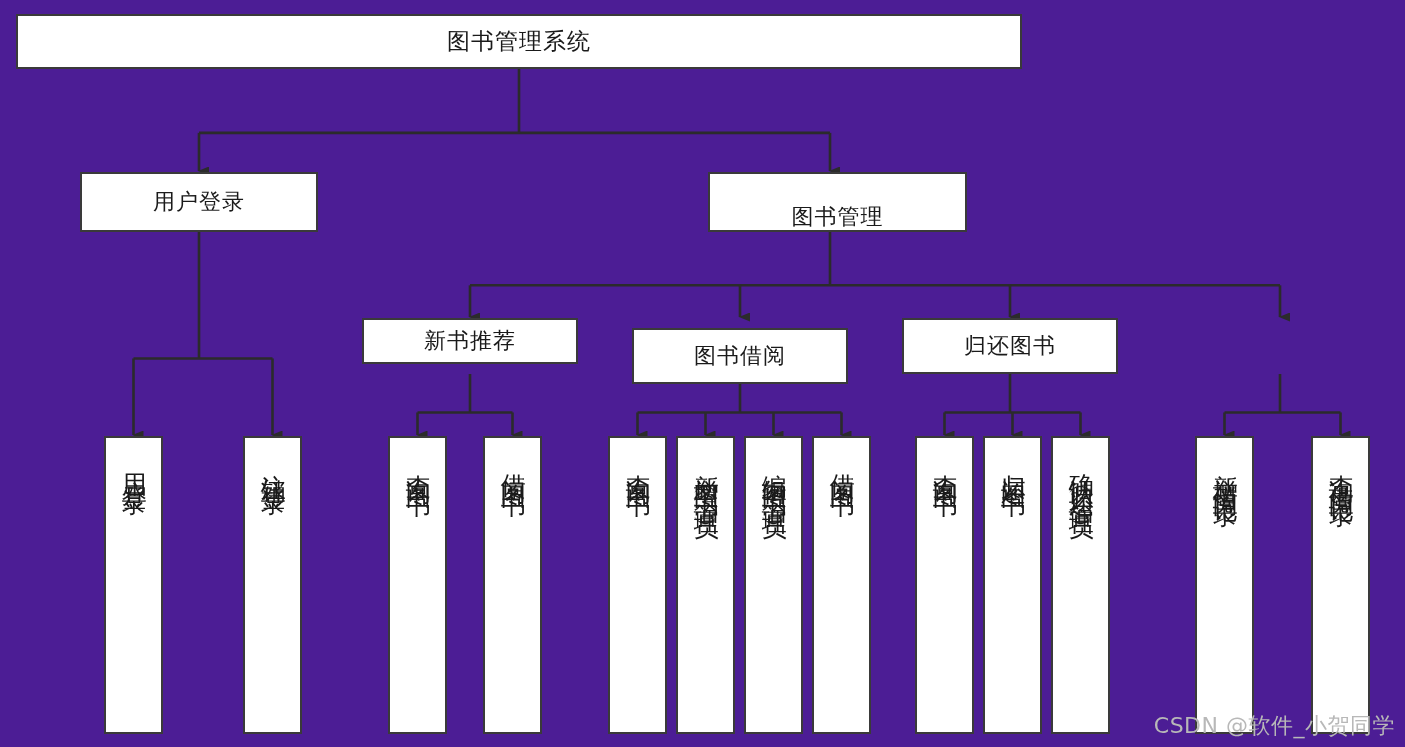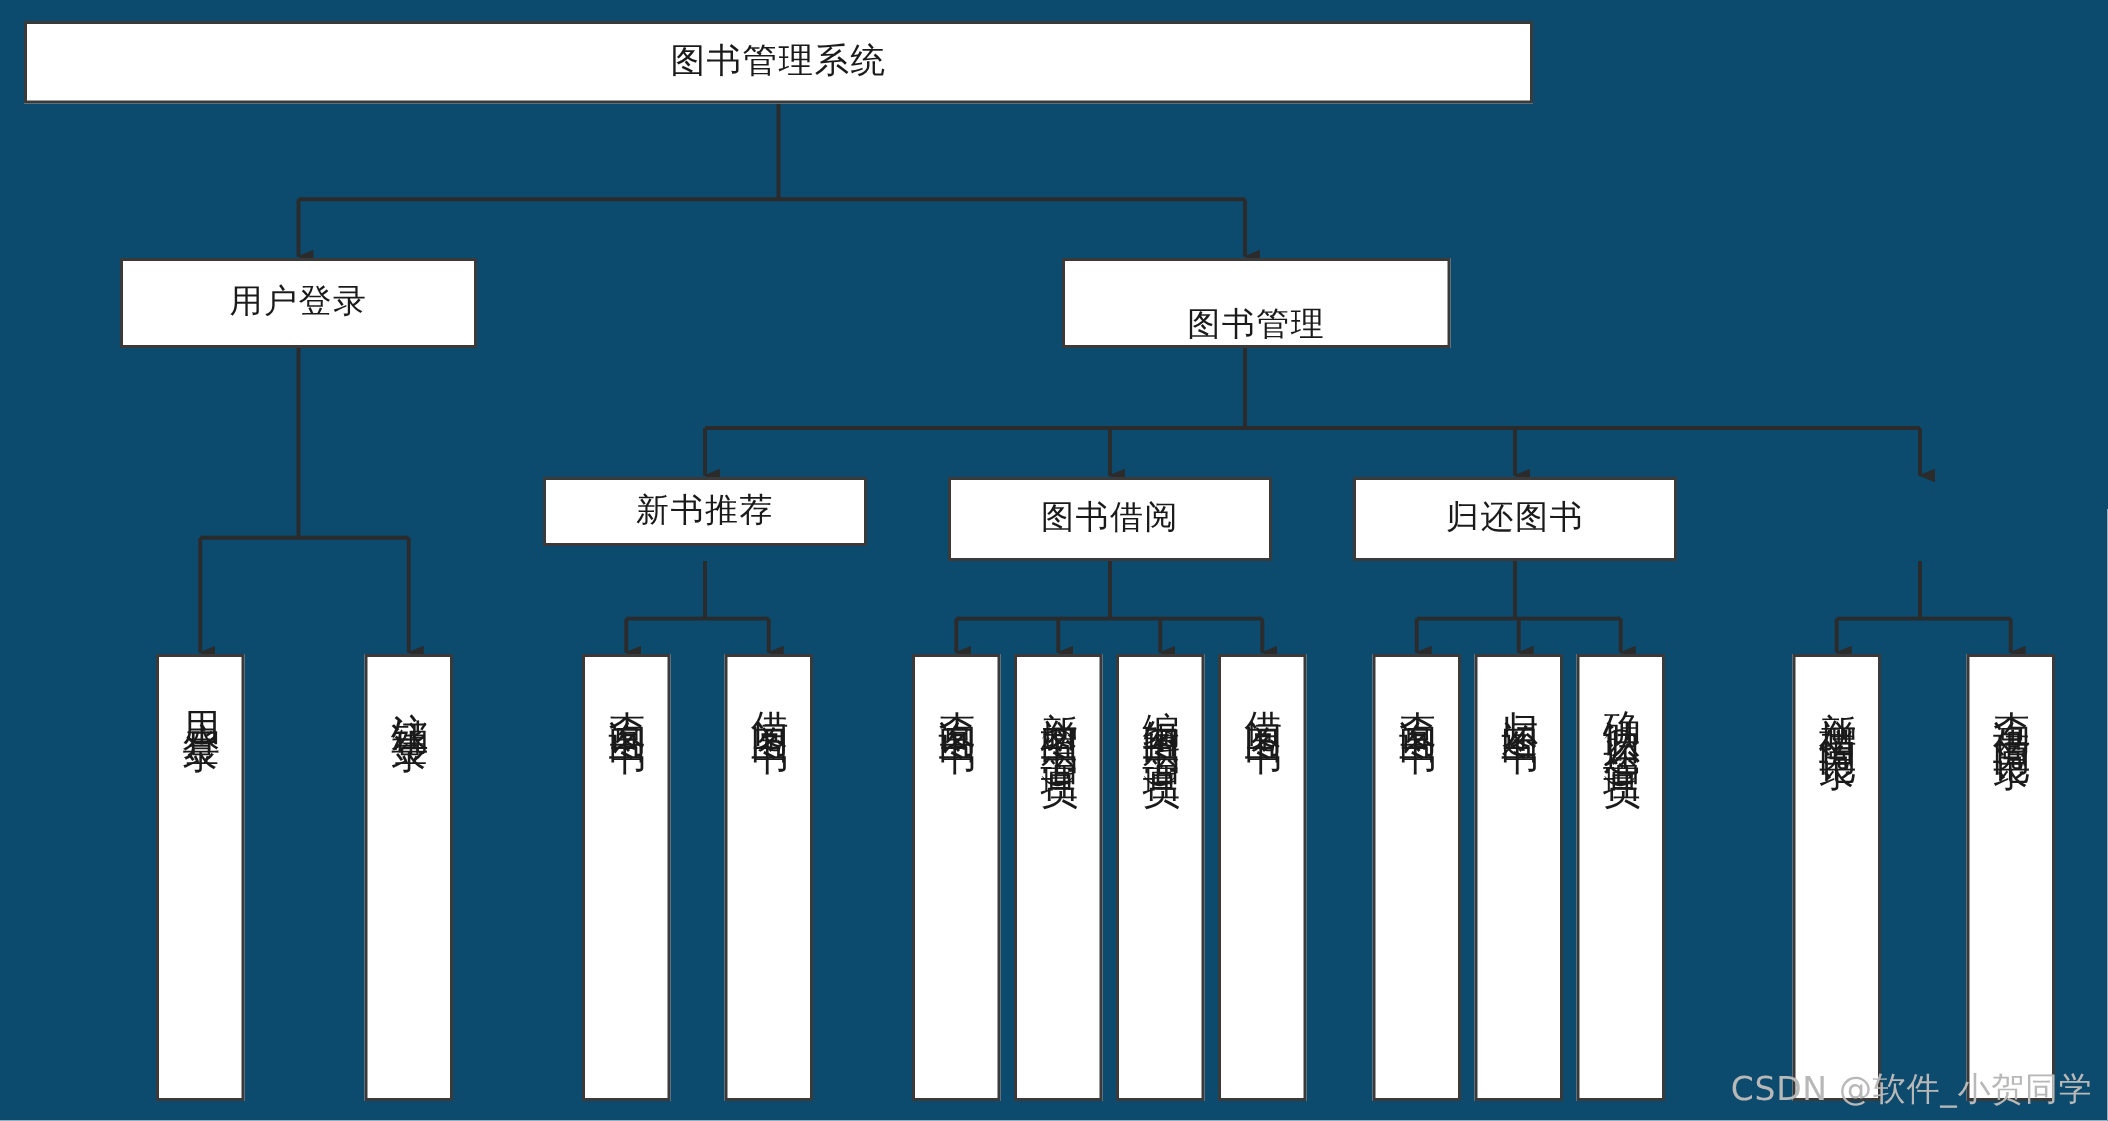--- a/index.html
+++ b/index.html
@@ -5,21 +5,21 @@
 <style>
   html,body{margin:0;padding:0;background:#ffffff;}
   body{
     font-family:"DejaVu Sans","Liberation Sans",sans-serif;
     color:#000000;
   }
   #canvas{
     position:relative;
     width:1405px;
     height:747px;
-    background:#0c4a6e;
+    background:#4c1d95;
     overflow:hidden;
   }
   svg#edges{
     position:absolute;
     left:0; top:0;
     width:1405px;
     height:747px;
     pointer-events:none;
   }
   .node{
@@ -120,21 +120,21 @@
   <div class="node" style="left: 80px; top: 172px; width: 238px; height: 60px;">
     <span class="label">用户登录</span>
   </div>
   <div class="node" style="left: 708px; top: 172px; width: 259px; height: 60px; align-items: flex-end;">
     <span class="label">图书管理</span>
   </div>
 
   <div class="node" style="left: 362px; top: 318px; width: 216px; height: 46px;">
     <span class="label">新书推荐</span>
   </div>
-  <div class="node" style="left: 632px; top: 318px; width: 216px; height: 56px;">
+  <div class="node" style="left: 632px; top: 328px; width: 216px; height: 56px;">
     <span class="label">图书借阅</span>
   </div>
   <div class="node" style="left: 902px; top: 318px; width: 216px; height: 56px;">
     <span class="label">归还图书</span>
   </div>
 
   <div class="node vertical" style="left: 104px; top: 436px; width: 59px; height: 298px;">
     <span class="label">用户登录</span>
   </div>
   <div class="node vertical" style="left: 243px; top: 436px; width: 59px; height: 298px;">

